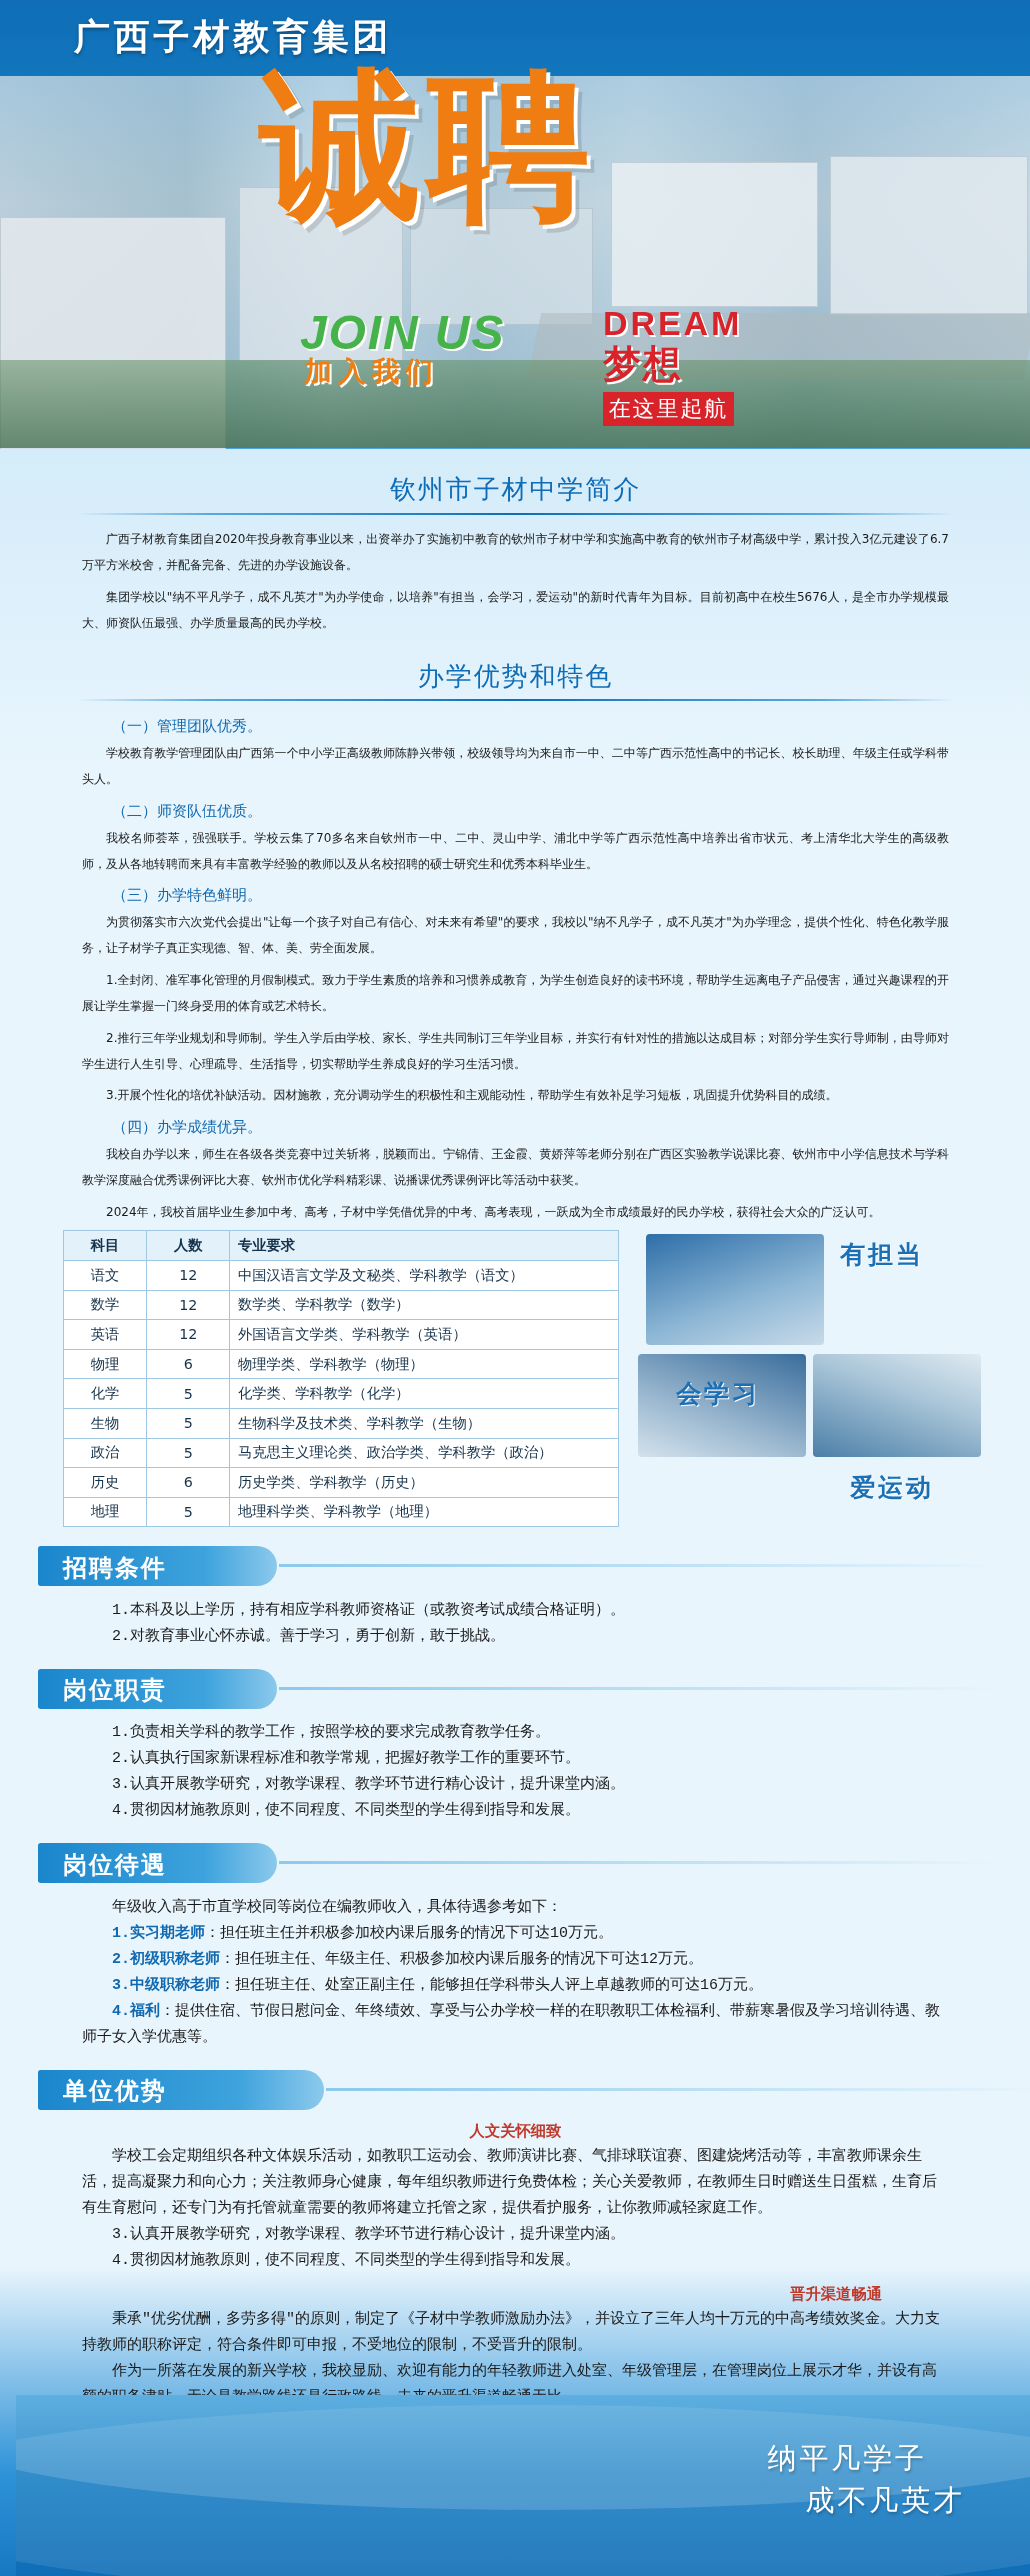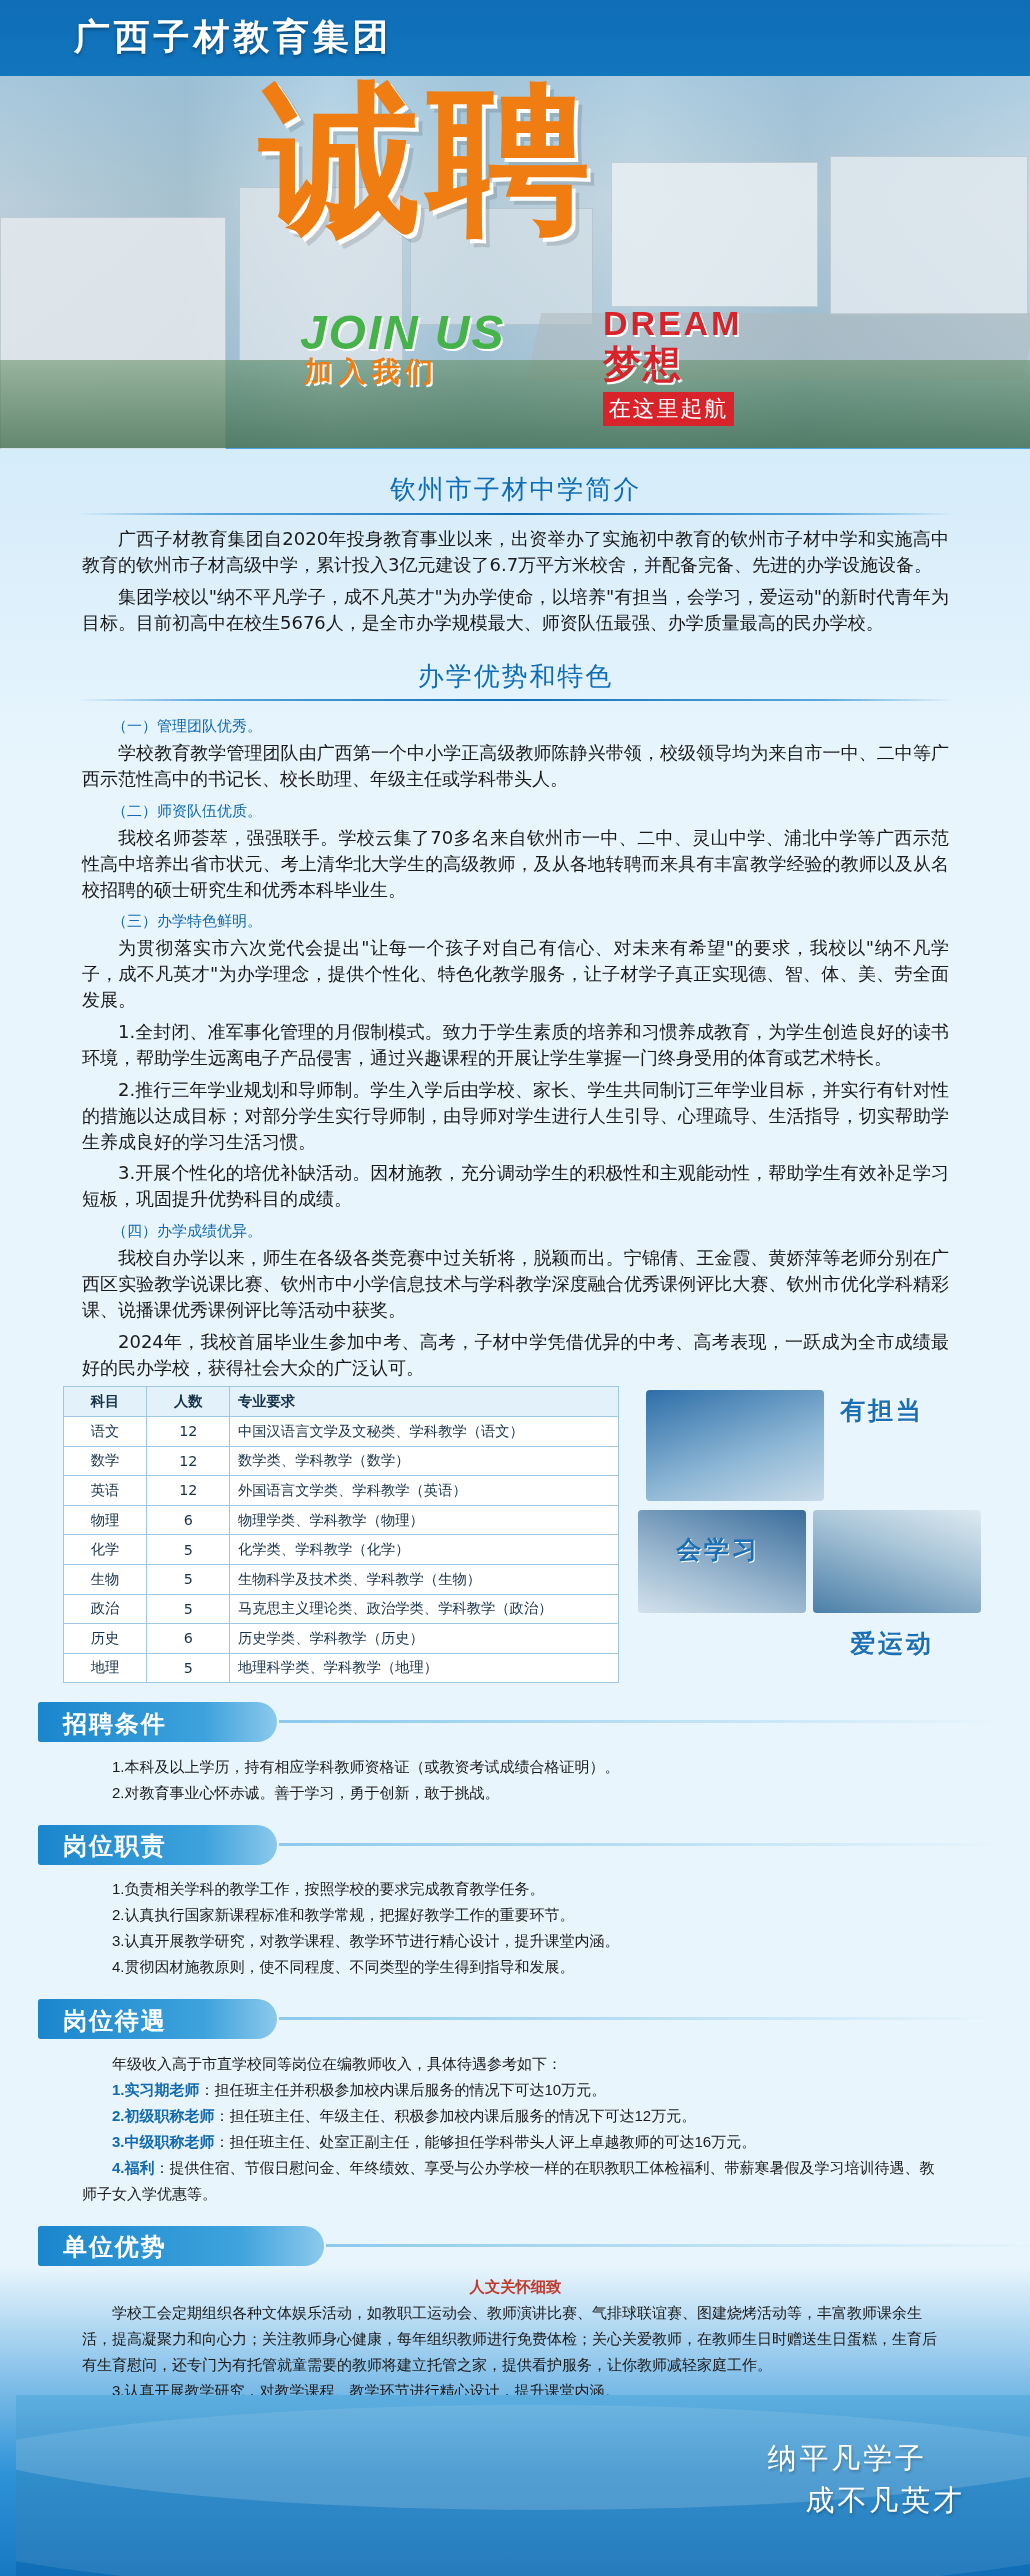--- a/index.html
+++ b/index.html
@@ -43,21 +43,21 @@
     background:linear-gradient(180deg,#0e6db6 0%,#1276bd 100%);
   }
   .hero-title{
     position:absolute;left:74px;top:13.4px;
     font-family:"DejaVu Sans","Liberation Sans",sans-serif;
     font-size:36px;font-weight:bold;color:#ffffff;letter-spacing:3.8px;
     text-shadow:0 1.9px 3.8px rgba(0,0,0,.35);
   }
   .chengpin{
     position:absolute;left:260px;top:78px;
-    font-family:Liberation Sans, sans-serif;
+    font-family:Liberation Mono, monospace;
     font-size:162px;line-height:162px;font-weight:bold;
     color:#f07d12;letter-spacing:5.7px;
     text-shadow:3.8px 3.8px 0 #ffffff, 7.6px 7.6px 0 rgba(0,0,0,.12);
   }
   .joinus{
     position:absolute;left:300px;top:305px;
     font-family:"Liberation Sans",sans-serif;
     font-size:48px;font-weight:bold;font-style:italic;color:#46b24a;
     letter-spacing:1.9px;text-shadow:1.9px 1.9px 0 #ffffff;
   }
@@ -113,21 +113,21 @@
     position:absolute;left:25px;top:5.7px;
     font-family:"DejaVu Sans",sans-serif;font-size:24px;font-weight:bold;
     color:#ffffff;letter-spacing:1.9px;
   }
   .banner-title .tail{
     position:absolute;left:241px;top:18px;width:725px;height:2.9px;
     background:linear-gradient(90deg,#8cc9ec,rgba(140,201,236,0));
   }
   p.t{
     font-family:"DejaVu Sans",sans-serif;
-    font-size:18px;line-height:26px;color:#1a1a1a;margin:0 0 5.7px 0;
+    font-size:12px;line-height:26px;color:#1a1a1a;margin:0 0 5.7px 0;
     text-align:justify;
   }
   p.t.indent{text-indent:2em;}
   .sub-h{
     font-family:"DejaVu Sans",sans-serif;font-size:15px;line-height:27px;
     color:#1169b0;font-weight:normal;margin:3.8px 0 0 0;text-indent:2em;
   }
   .intro-box{padding:0 44px;}
   .adv-box{padding:0 44px;}
   
@@ -151,21 +151,21 @@
   .cal1,.cal2,.cal3{
     position:absolute;font-family:"DejaVu Sans",sans-serif;color:#1f7ac0;font-weight:bold;
     font-size:25px;letter-spacing:2.9px;text-shadow:1px 1px 0 #fff;
   }
   .cal1{left:208px;top:3.8px;color:#1a6fb5;}
   .cal2{left:44px;top:143px;color:#1a6fb5;}
   .cal3{left:218px;top:237px;color:#1a6fb5;}
   
   .list-box{padding:0 44px;}
   .list-box p{
-    font-family:Liberation Sans, sans-serif;font-size:15px;line-height:26px;
+    font-family:Liberation Mono, monospace;font-size:15px;line-height:26px;
     color:#1a1a1a;margin:0;text-indent:2em;
   }
   .pay p{margin:0;}
   .pay .k{color:#1169b0;font-weight:bold;}
   
   .unit-head{
     text-align:center;font-family:"DejaVu Sans",sans-serif;font-size:15.3px;
     font-weight:bold;color:#c0392b;margin:9.5px 0 1.9px 0;
   }
   .unit-head.r{text-align:right;padding-right:67px;}

